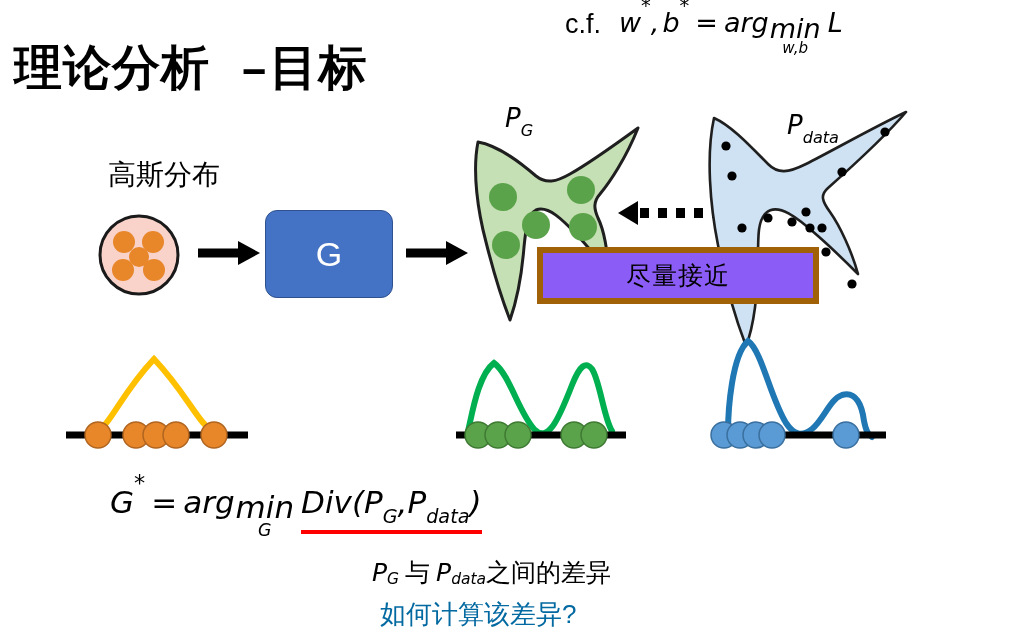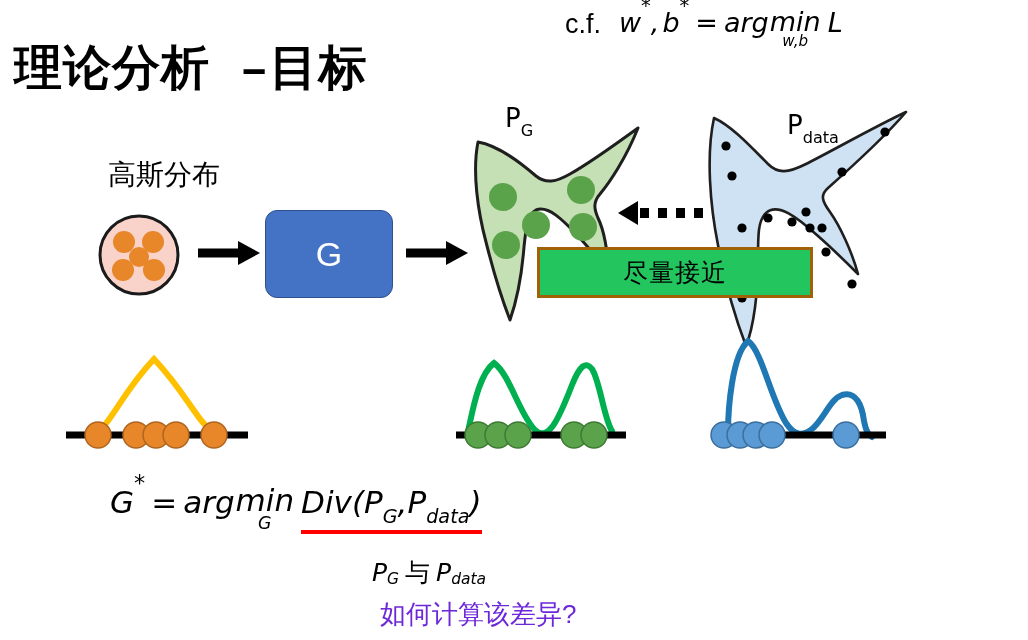--- a/index.html
+++ b/index.html
@@ -68,21 +68,21 @@
     font-style: normal;
     line-height: 0;
     position: relative;
     top: -2px;
   }
   .argmin-block {
     display: inline-flex;
     flex-direction: column;
     align-items: center;
     line-height: 1;
-    margin: 0 1px;
+    margin: 7px 1px;
   }
   .argmin-block .mn { font-size: 1em; }
   .argmin-block .sb {
     font-size: 0.56em;
     margin-top: -1px;
   }
   .sp { display: inline-block; width: 6px; }
   .sp-sm { display: inline-block; width: 3px; }
 
   
@@ -130,36 +130,37 @@
   .arrow-2 { position: absolute; left: 404px; top: 238px; }
   .arrow-dotted { position: absolute; left: 618px; top: 198px; }
 
   
   .blob-green { position: absolute; left: 448px; top: 102px; }
   .blob-blue  { position: absolute; left: 700px; top: 100px; }
 
   .blob-label {
     position: absolute;
     font-family: "DejaVu Sans", sans-serif;
+    font-style: italic;
     color: #000;
     white-space: nowrap;
   }
   .lbl-pg    { left: 505px; top: 103px; font-size: 26px; }
   .lbl-pdata { left: 746px; top: 110px; font-size: 26px; margin-left: 41px; }
   .sub { font-size: 0.62em; vertical-align: sub; position: relative; top: 3px; }
 
   
   .gray-box {
     position: absolute;
     left: 537px;
     top: 247px;
     width: 270px;
     height: 45px;
-    background: #22c55e;
-    border: 3px solid #a16207;
+    background: #8b5cf6;
+    border: 6px solid #a16207;
     display: flex;
     align-items: center;
     justify-content: center;
     z-index: 5;
     font-family: Liberation Serif, serif;
   }
   .gray-box-label {
     font-size: 25px;
     color: #000;
     letter-spacing: 1px;
@@ -196,21 +197,21 @@
     color: #000;
     white-space: nowrap;
     display: flex;
     align-items: baseline;
   }
   .caption-red {
     position: absolute;
     left: 380px;
     top: 597px;
     font-size: 26px;
-    color: #6d28d9;
+    color: #0369a1;
     white-space: nowrap;
   }
   .cjk { font-family: "Liberation Sans", sans-serif; font-style: normal; }
 </style>
 </head>
 <body>
 
 <div class="slide">
 
   <div class="title">理论分析 –目标</div>
@@ -375,17 +376,18 @@
   </div>
 
   <div class="caption-black math">
     <span>P</span>
       <span class="sub">G</span>
       <span class="sp"></span>
       <span class="cjk">与</span>
       <span class="sp"></span>
       <span>P</span>
       <span class="sub">data</span>
+      <span class="cjk">之间的差异</span>
   </div>
 
   <div class="caption-red">如何计算该差异?</div>
 
 </div>
 
 </body></html>

